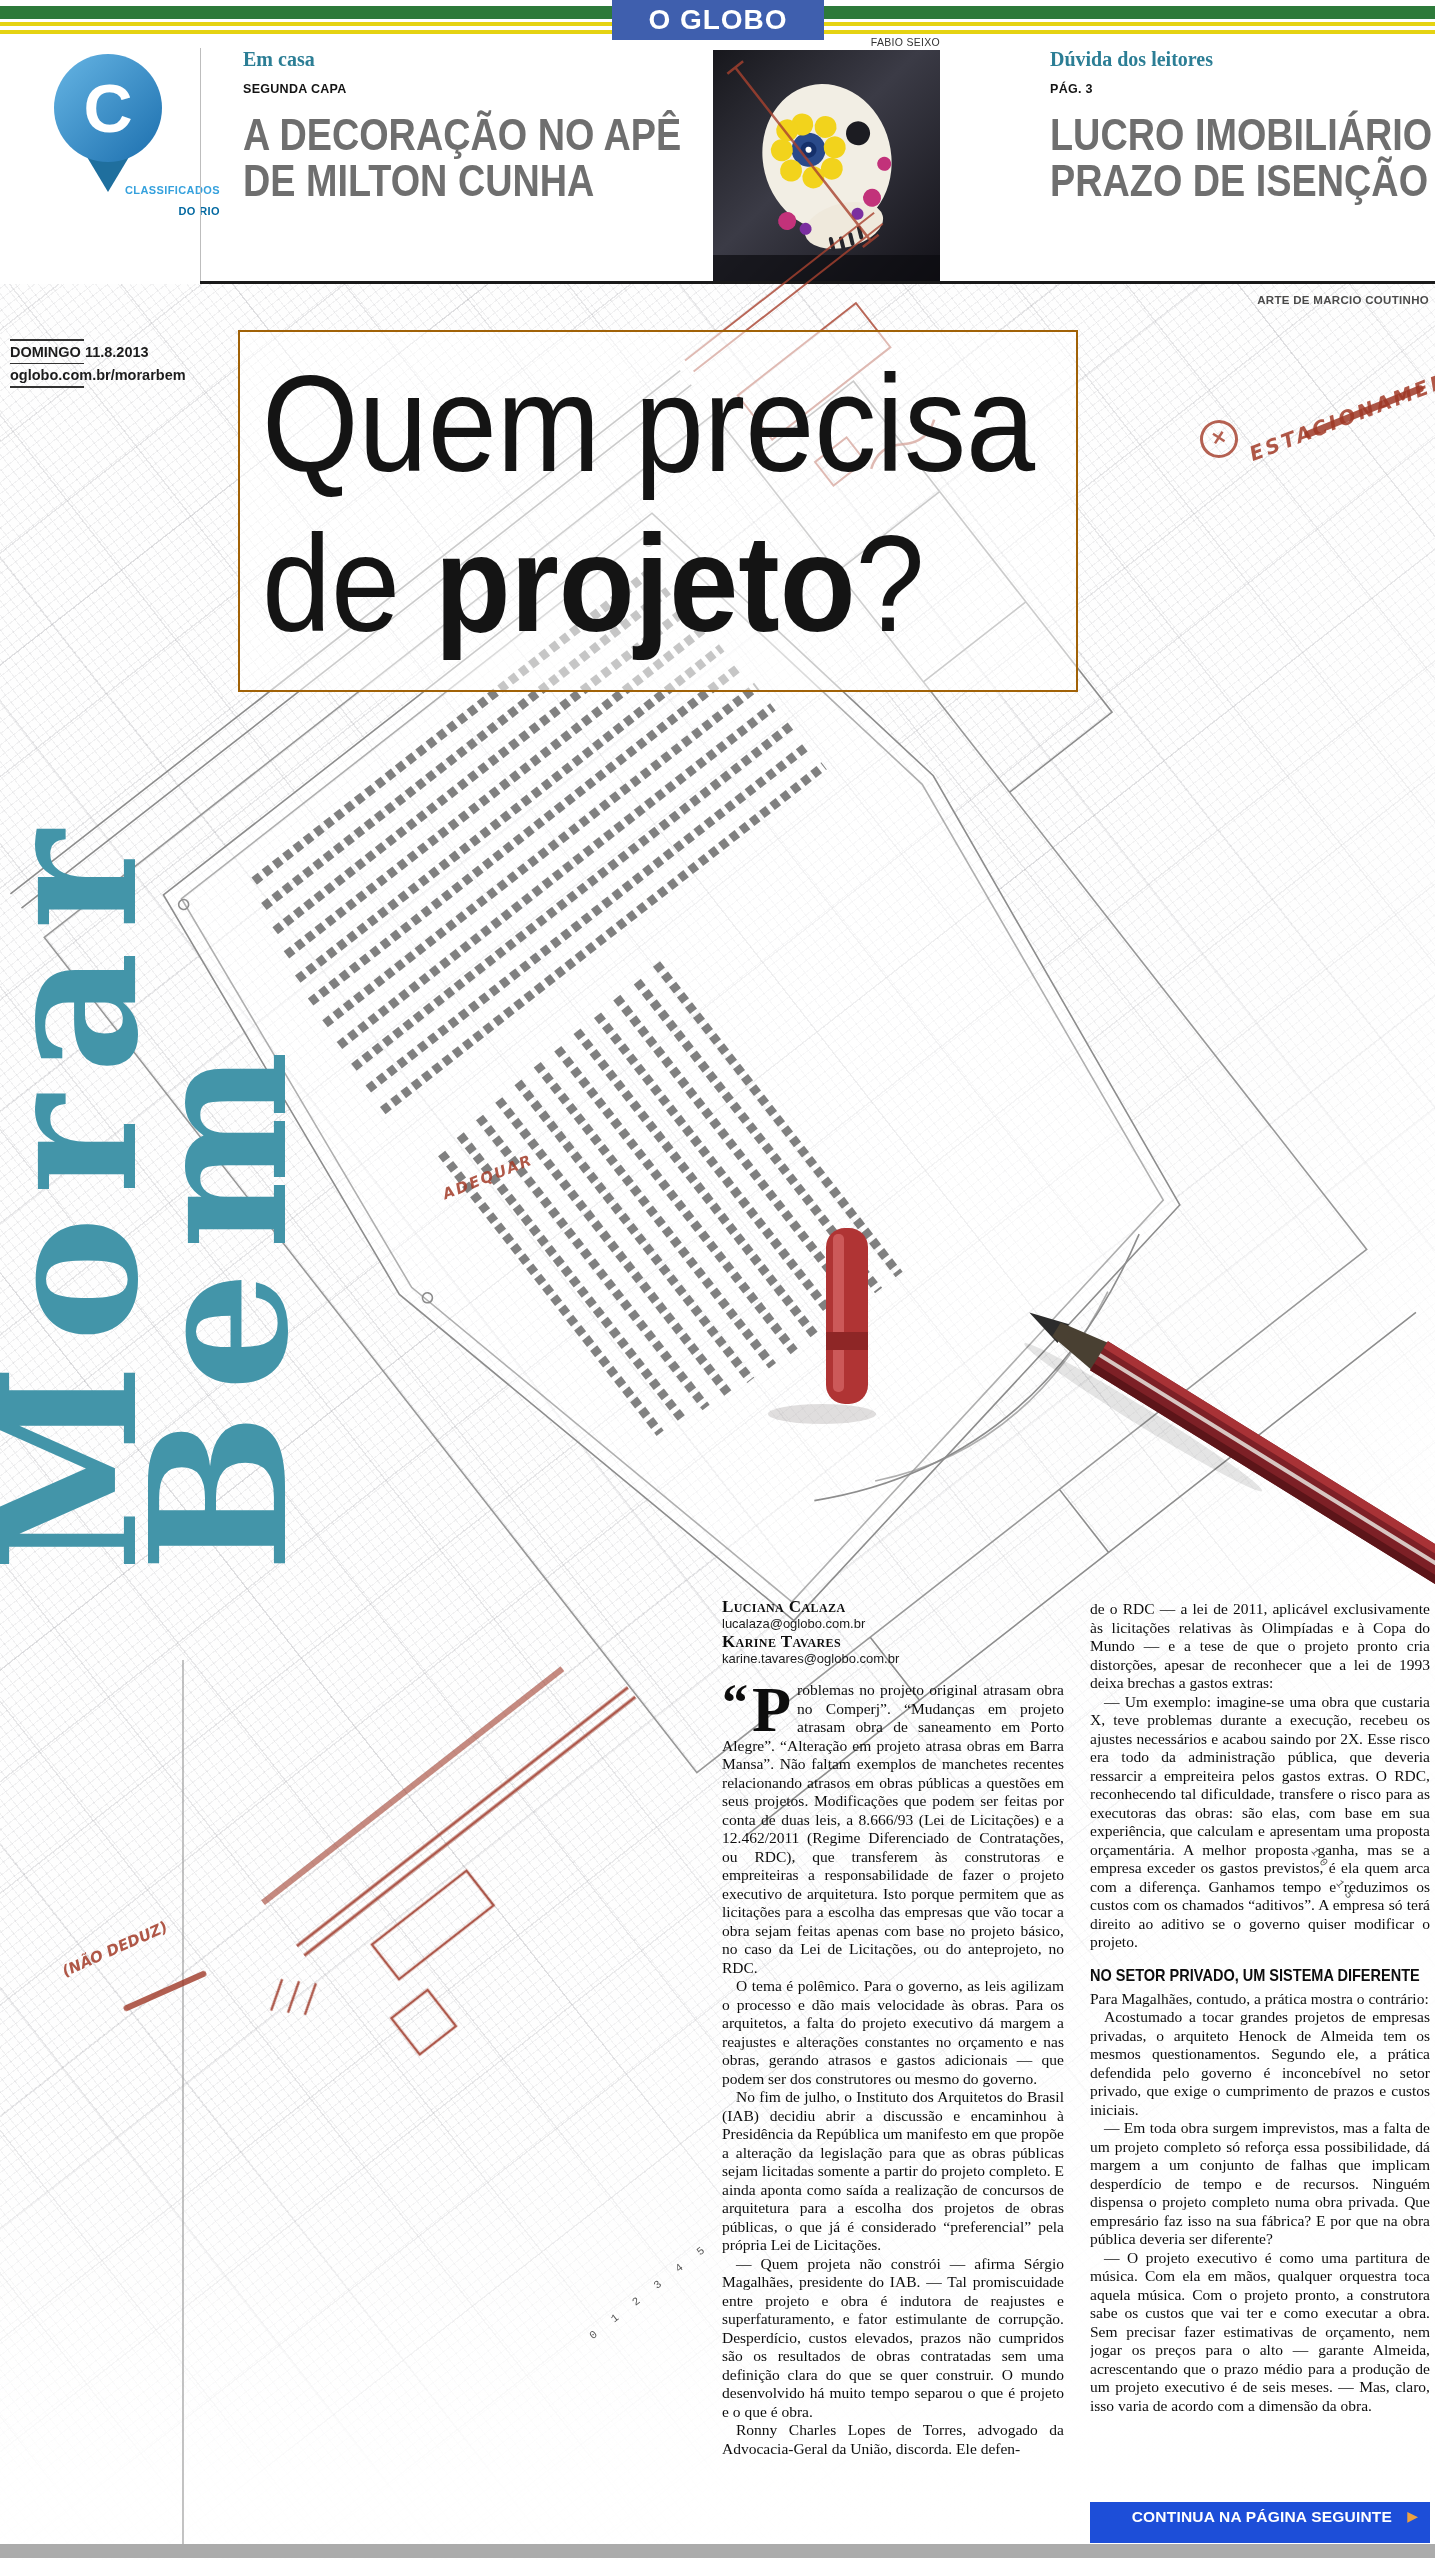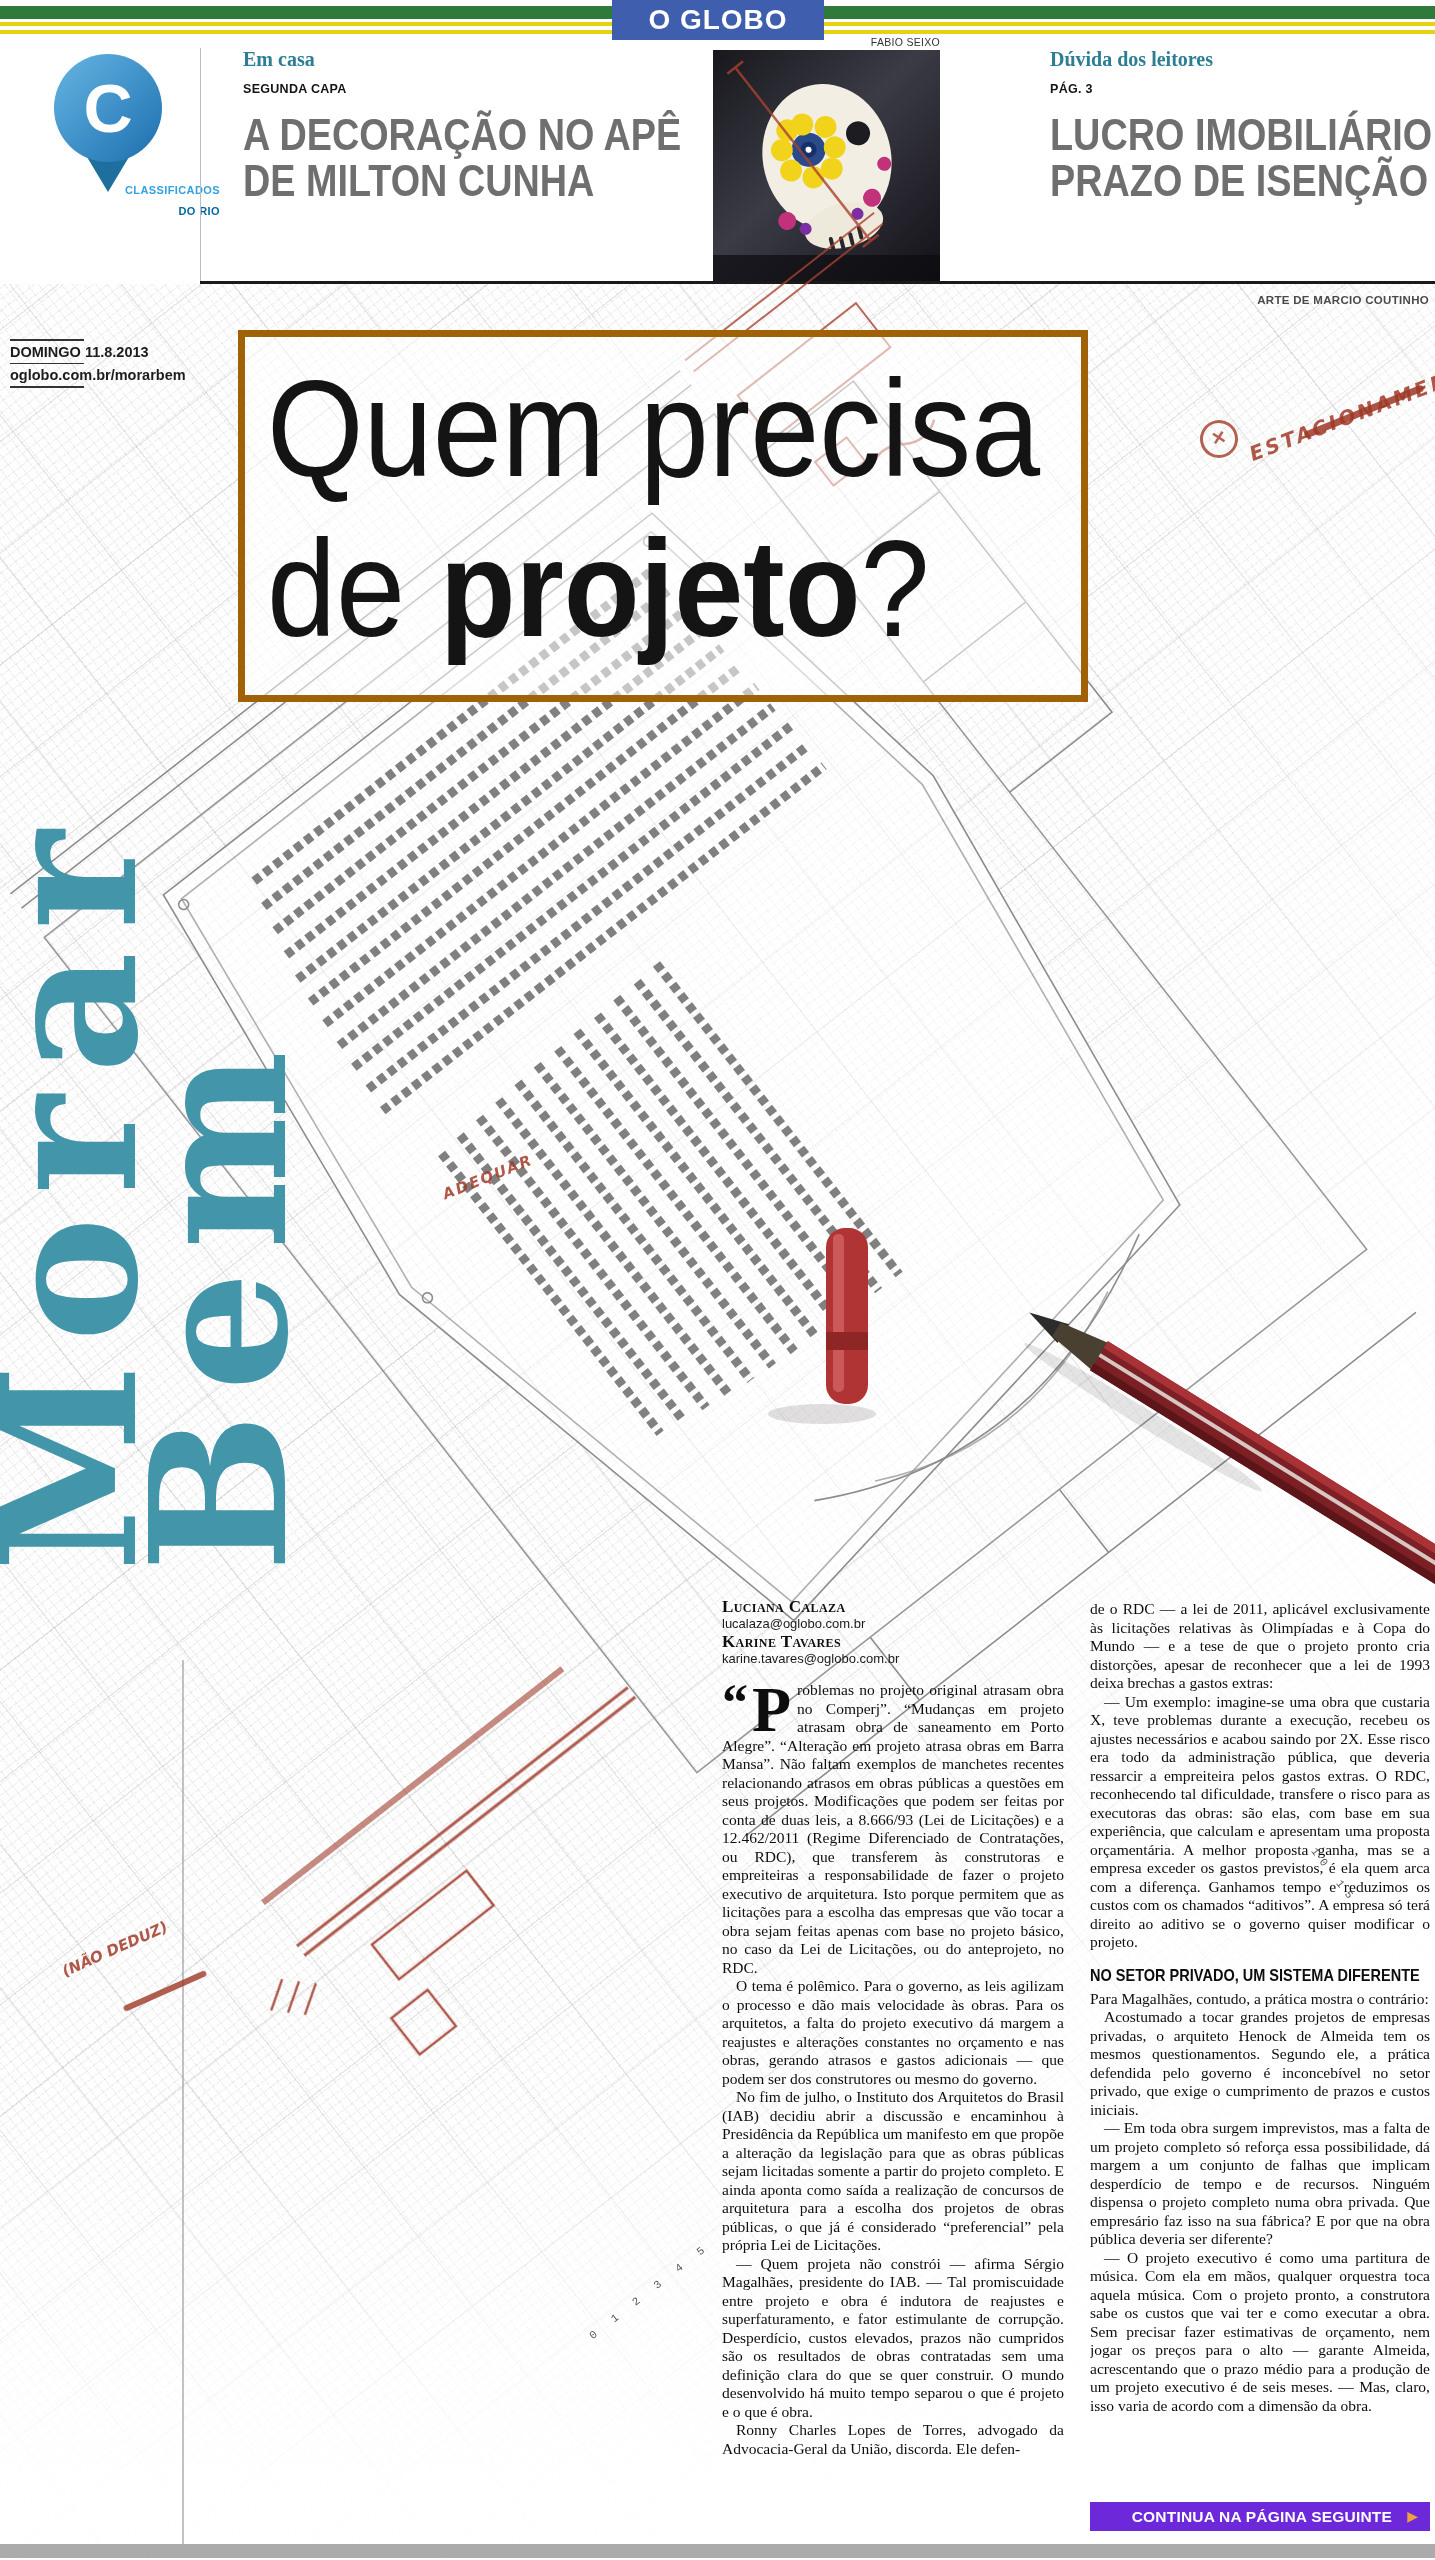--- a/index.html
+++ b/index.html
@@ -46,21 +46,21 @@
      linear-gradient(to bottom, rgba(255,255,255,0) 80%, rgba(255,255,255,.96) 97%);}
   svg.plan{position:absolute;left:0;top:0;width:1435px;height:2560px;pointer-events:none;}
   .art-credit{position:absolute;right:6px;top:294px;font-size:11.5px;font-weight:bold;color:#4a4a4a;letter-spacing:.3px;}
   
   .wordmark{position:absolute;left:-6px;top:392px;height:1180px;width:150px;
             writing-mode:vertical-rl;transform:rotate(180deg);
             font-family:"DejaVu Serif","Liberation Serif",serif;font-weight:bold;
             font-size:188px;letter-spacing:22px;color:#4395a9;line-height:150px;}
   
   .hbox{position:absolute;left:238px;top:330px;width:836px;height:358px;
-        background:rgba(255,255,255,.55);border:7px solid #a16207;}
+        background:rgba(255,255,255,.55);border:2px solid #a16207;}
   .hline{position:absolute;left:22px;color:#141414;font-size:138px;line-height:1;}
   .hline .cond{transform:scaleX(.9);}
   .hl1{top:22px;}
   .hl2{top:182px;}
   .hl2 b{font-weight:bold;}
   .dbox{position:absolute;left:238px;top:696px;width:580px;height:162px;
         background:rgba(255,255,255,.6);border:1px solid #9e9e9e;}
   .dbox .inner{position:absolute;left:16px;top:10px;width:690px;font-size:33px;line-height:47px;color:#101010;
                transform:scaleX(.82);transform-origin:0 0;}
   
@@ -82,21 +82,21 @@
   .byline{font-family:"Liberation Serif",serif;margin-bottom:14px;}
   .byline .name{font-variant:small-caps;font-weight:bold;font-size:17px;line-height:19px;letter-spacing:.4px;}
   .byline .mail{font-family:"Liberation Sans",sans-serif;font-size:13px;line-height:16px;color:#1a1a1a;}
   .col p{margin:0;}
   .col p + p{text-indent:14px;}
   .lead .qmark{float:left;font-size:52px;line-height:40px;font-weight:bold;margin:2px 4px 0 0;}
   .lead .dropcap{float:left;font-size:64px;line-height:50px;font-weight:bold;margin:4px 6px 0 0;}
   .subhead{font-family:"Liberation Sans",sans-serif;font-weight:bold;font-size:16.5px;line-height:19px;
            margin:14px 0 5px 0 !important;text-indent:0 !important;}
   .subhead .cond{transform:scaleX(.88);}
-  .badge{position:absolute;left:1090px;top:2502px;width:340px;height:29px;background:#6d28d9;}
+  .badge{position:absolute;left:1090px;top:2502px;width:340px;height:41px;background:#1d4ed8;}
   .badge .txt{position:absolute;right:38px;top:6px;color:#fff;font-weight:bold;font-size:15.5px;letter-spacing:.2px;}
   .badge .arr{position:absolute;right:12px;top:6px;color:#eea13f;font-size:14px;}
   .footerbar{position:absolute;left:0;top:2544px;width:1435px;height:14px;background:#ababab;}
 </style>
 </head>
 <body>
 
 <div id="page">
 
   <div>

